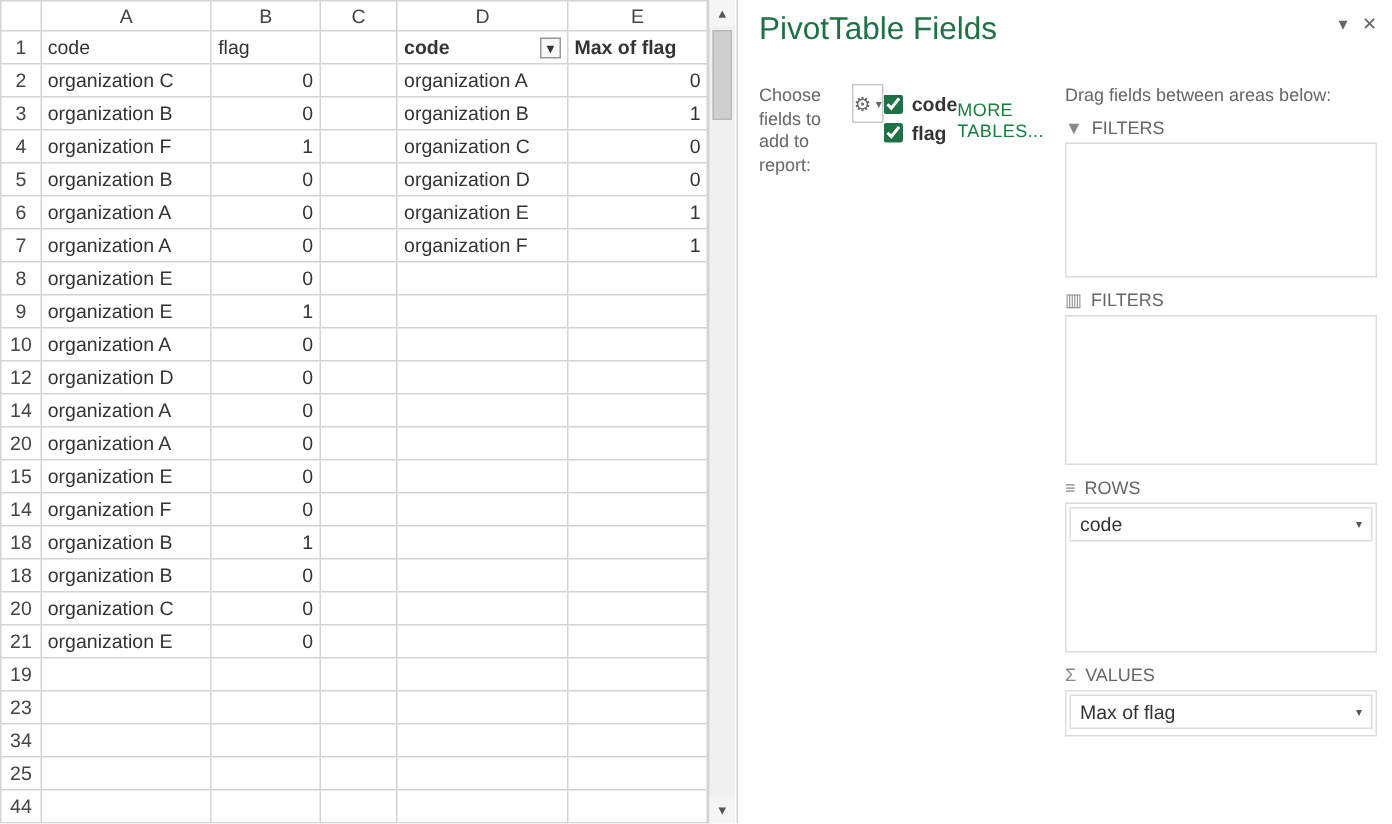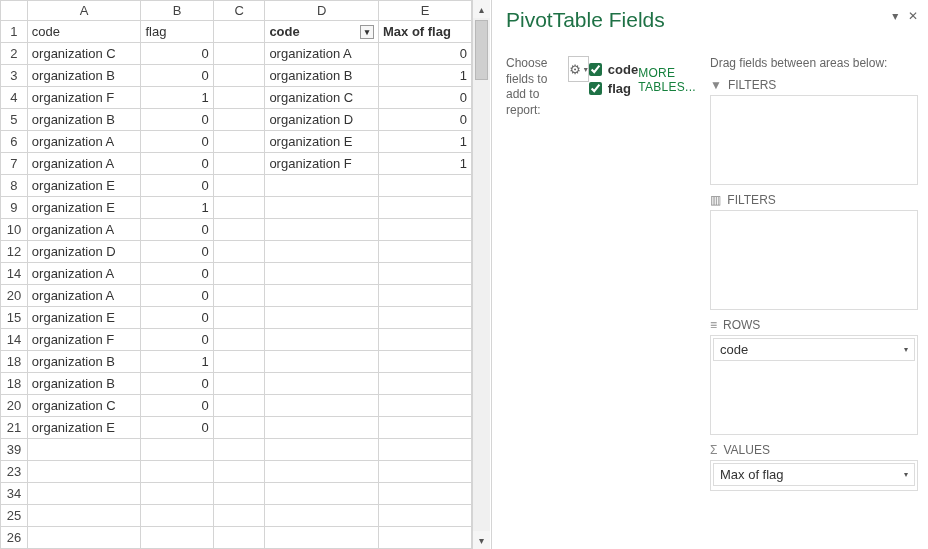--- a/index.html
+++ b/index.html
@@ -379,21 +379,21 @@
         </tr>
         <tr>
           <th class="rowhdr">21</th>
           <td>organization E</td>
           <td class="num">0</td>
           <td></td>
           <td></td>
           <td class="num"></td>
         </tr>
         <tr>
-          <th class="rowhdr">39</th>
+          <th class="rowhdr">19</th>
           <td></td>
           <td class="num"></td>
           <td></td>
           <td></td>
           <td class="num"></td>
         </tr>
         <tr>
           <th class="rowhdr">23</th>
           <td></td>
           <td class="num"></td>
@@ -411,21 +411,21 @@
         </tr>
         <tr>
           <th class="rowhdr">25</th>
           <td></td>
           <td class="num"></td>
           <td></td>
           <td></td>
           <td class="num"></td>
         </tr>
         <tr>
-          <th class="rowhdr">26</th>
+          <th class="rowhdr">44</th>
           <td></td>
           <td class="num"></td>
           <td></td>
           <td></td>
           <td class="num"></td>
         </tr>
       </tbody>
   </table>
   <div class="vscroll">
     <div class="arrow up">▴</div>

